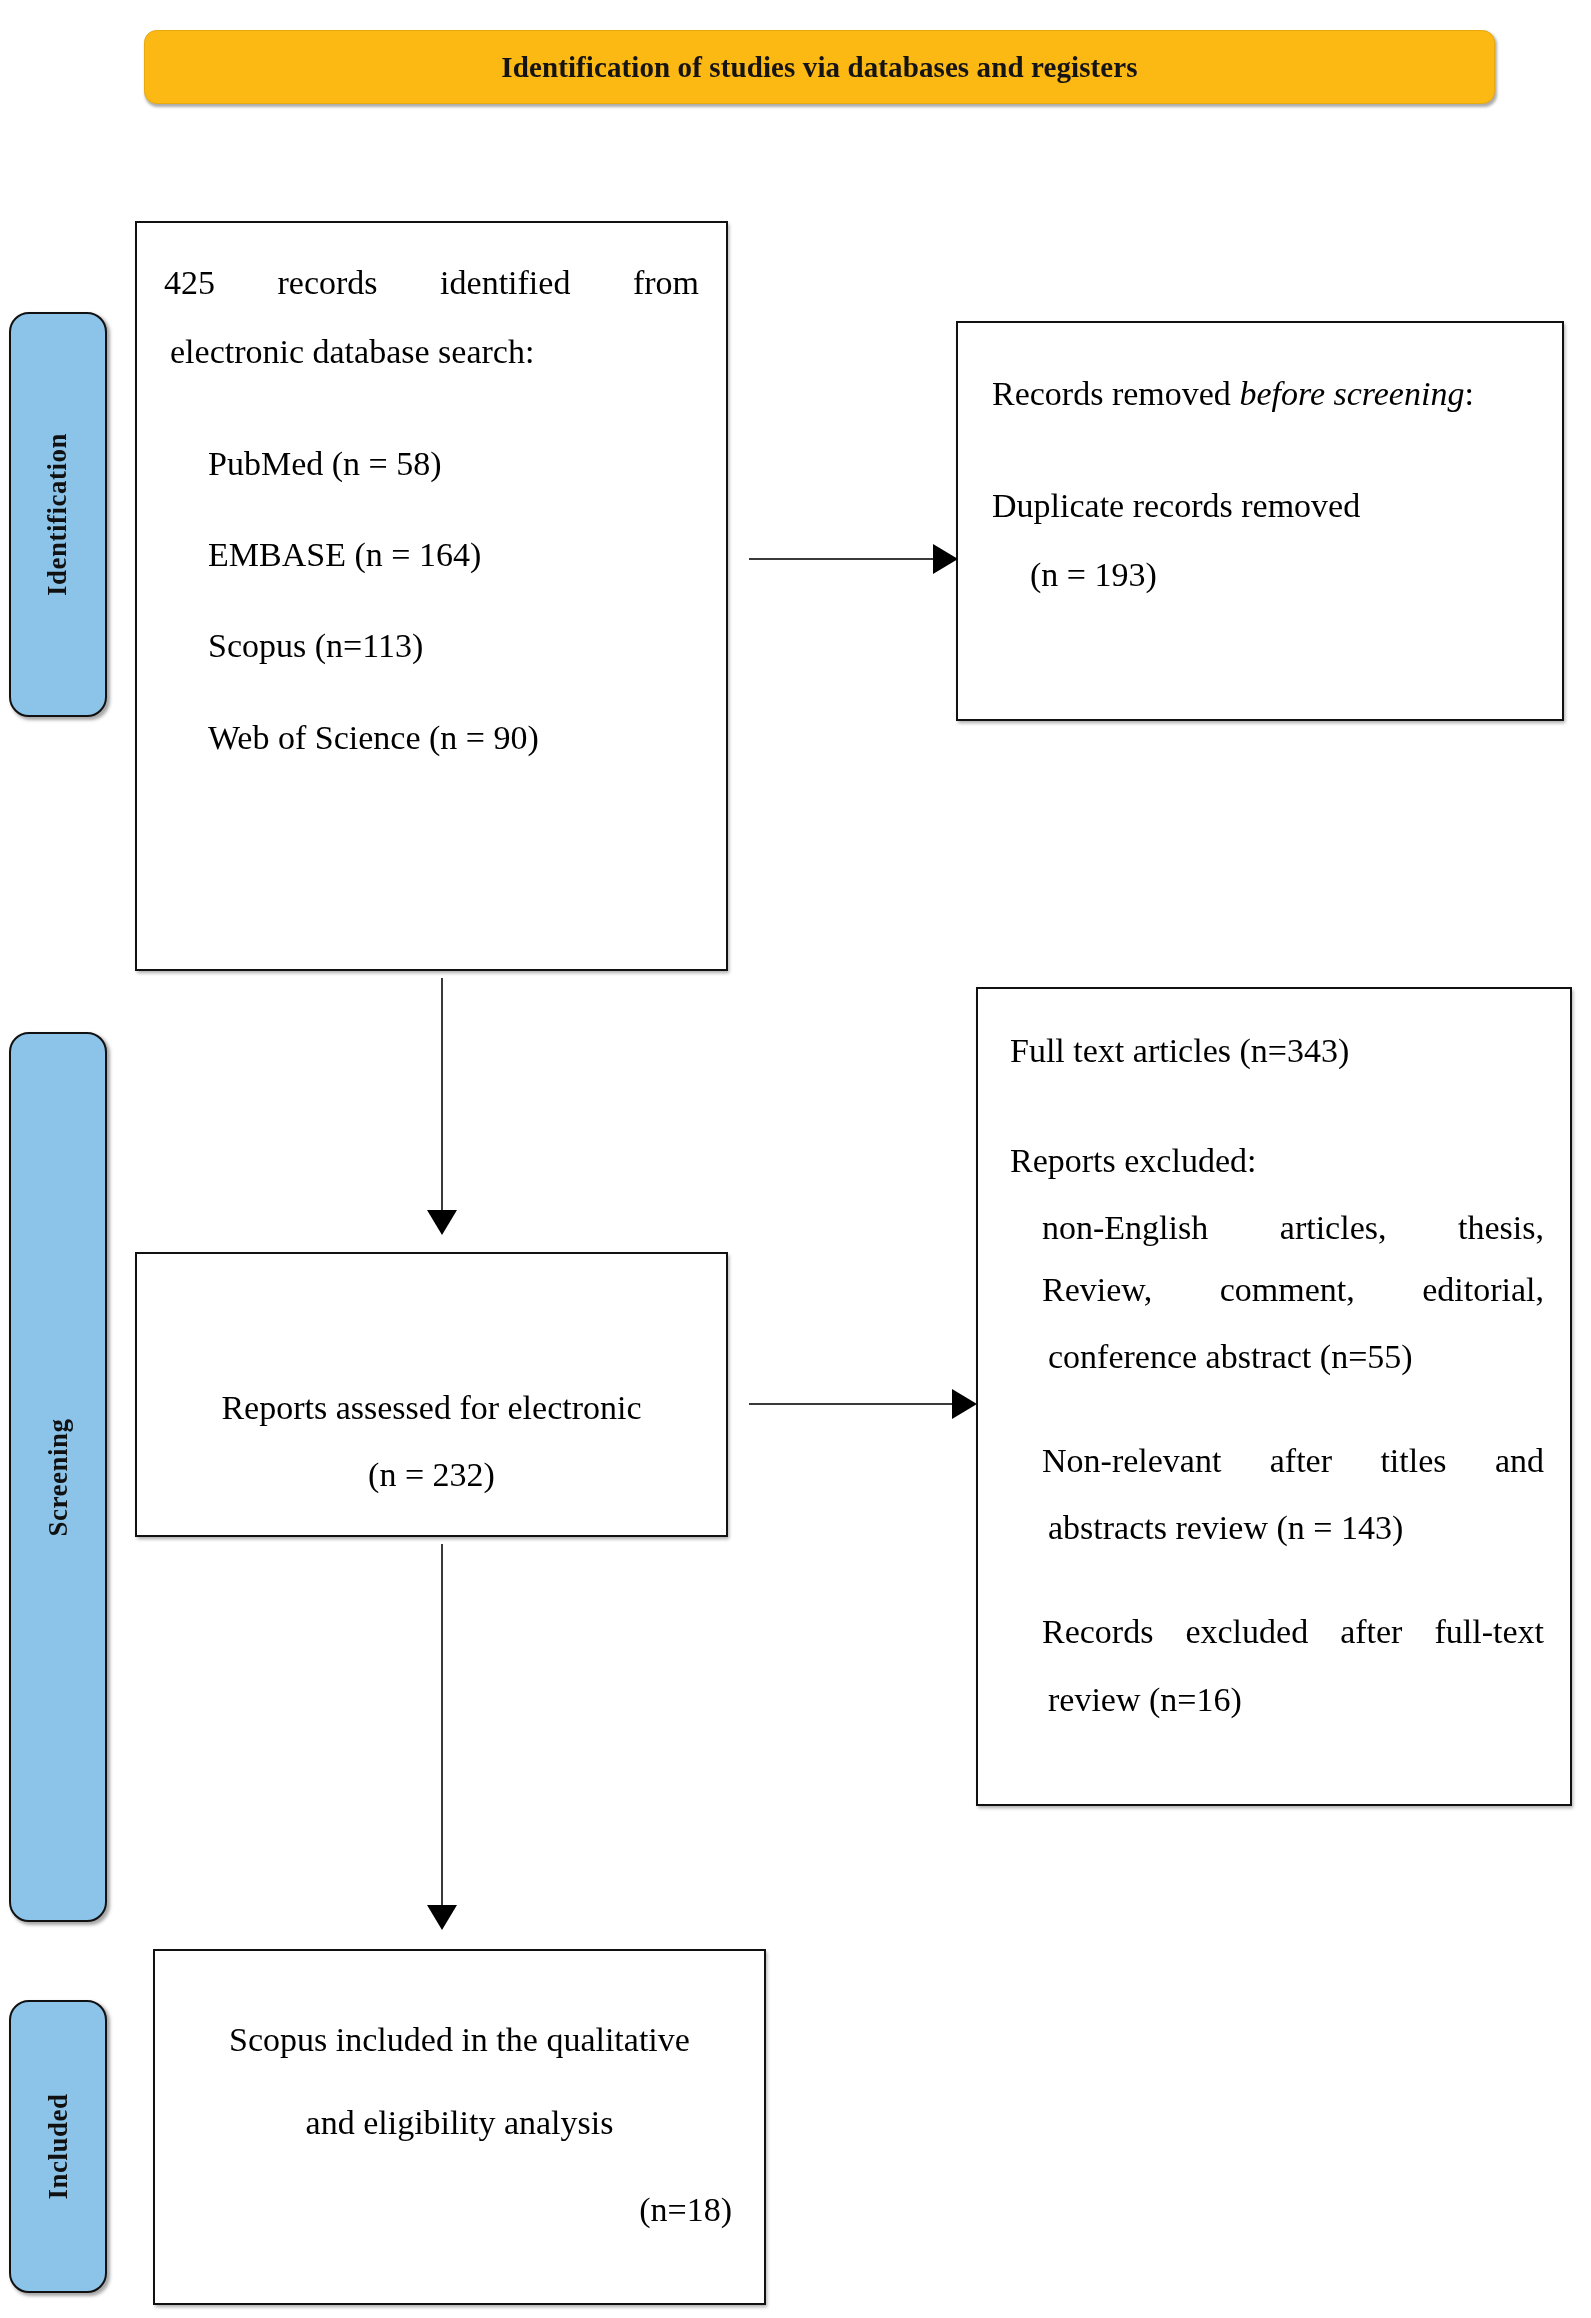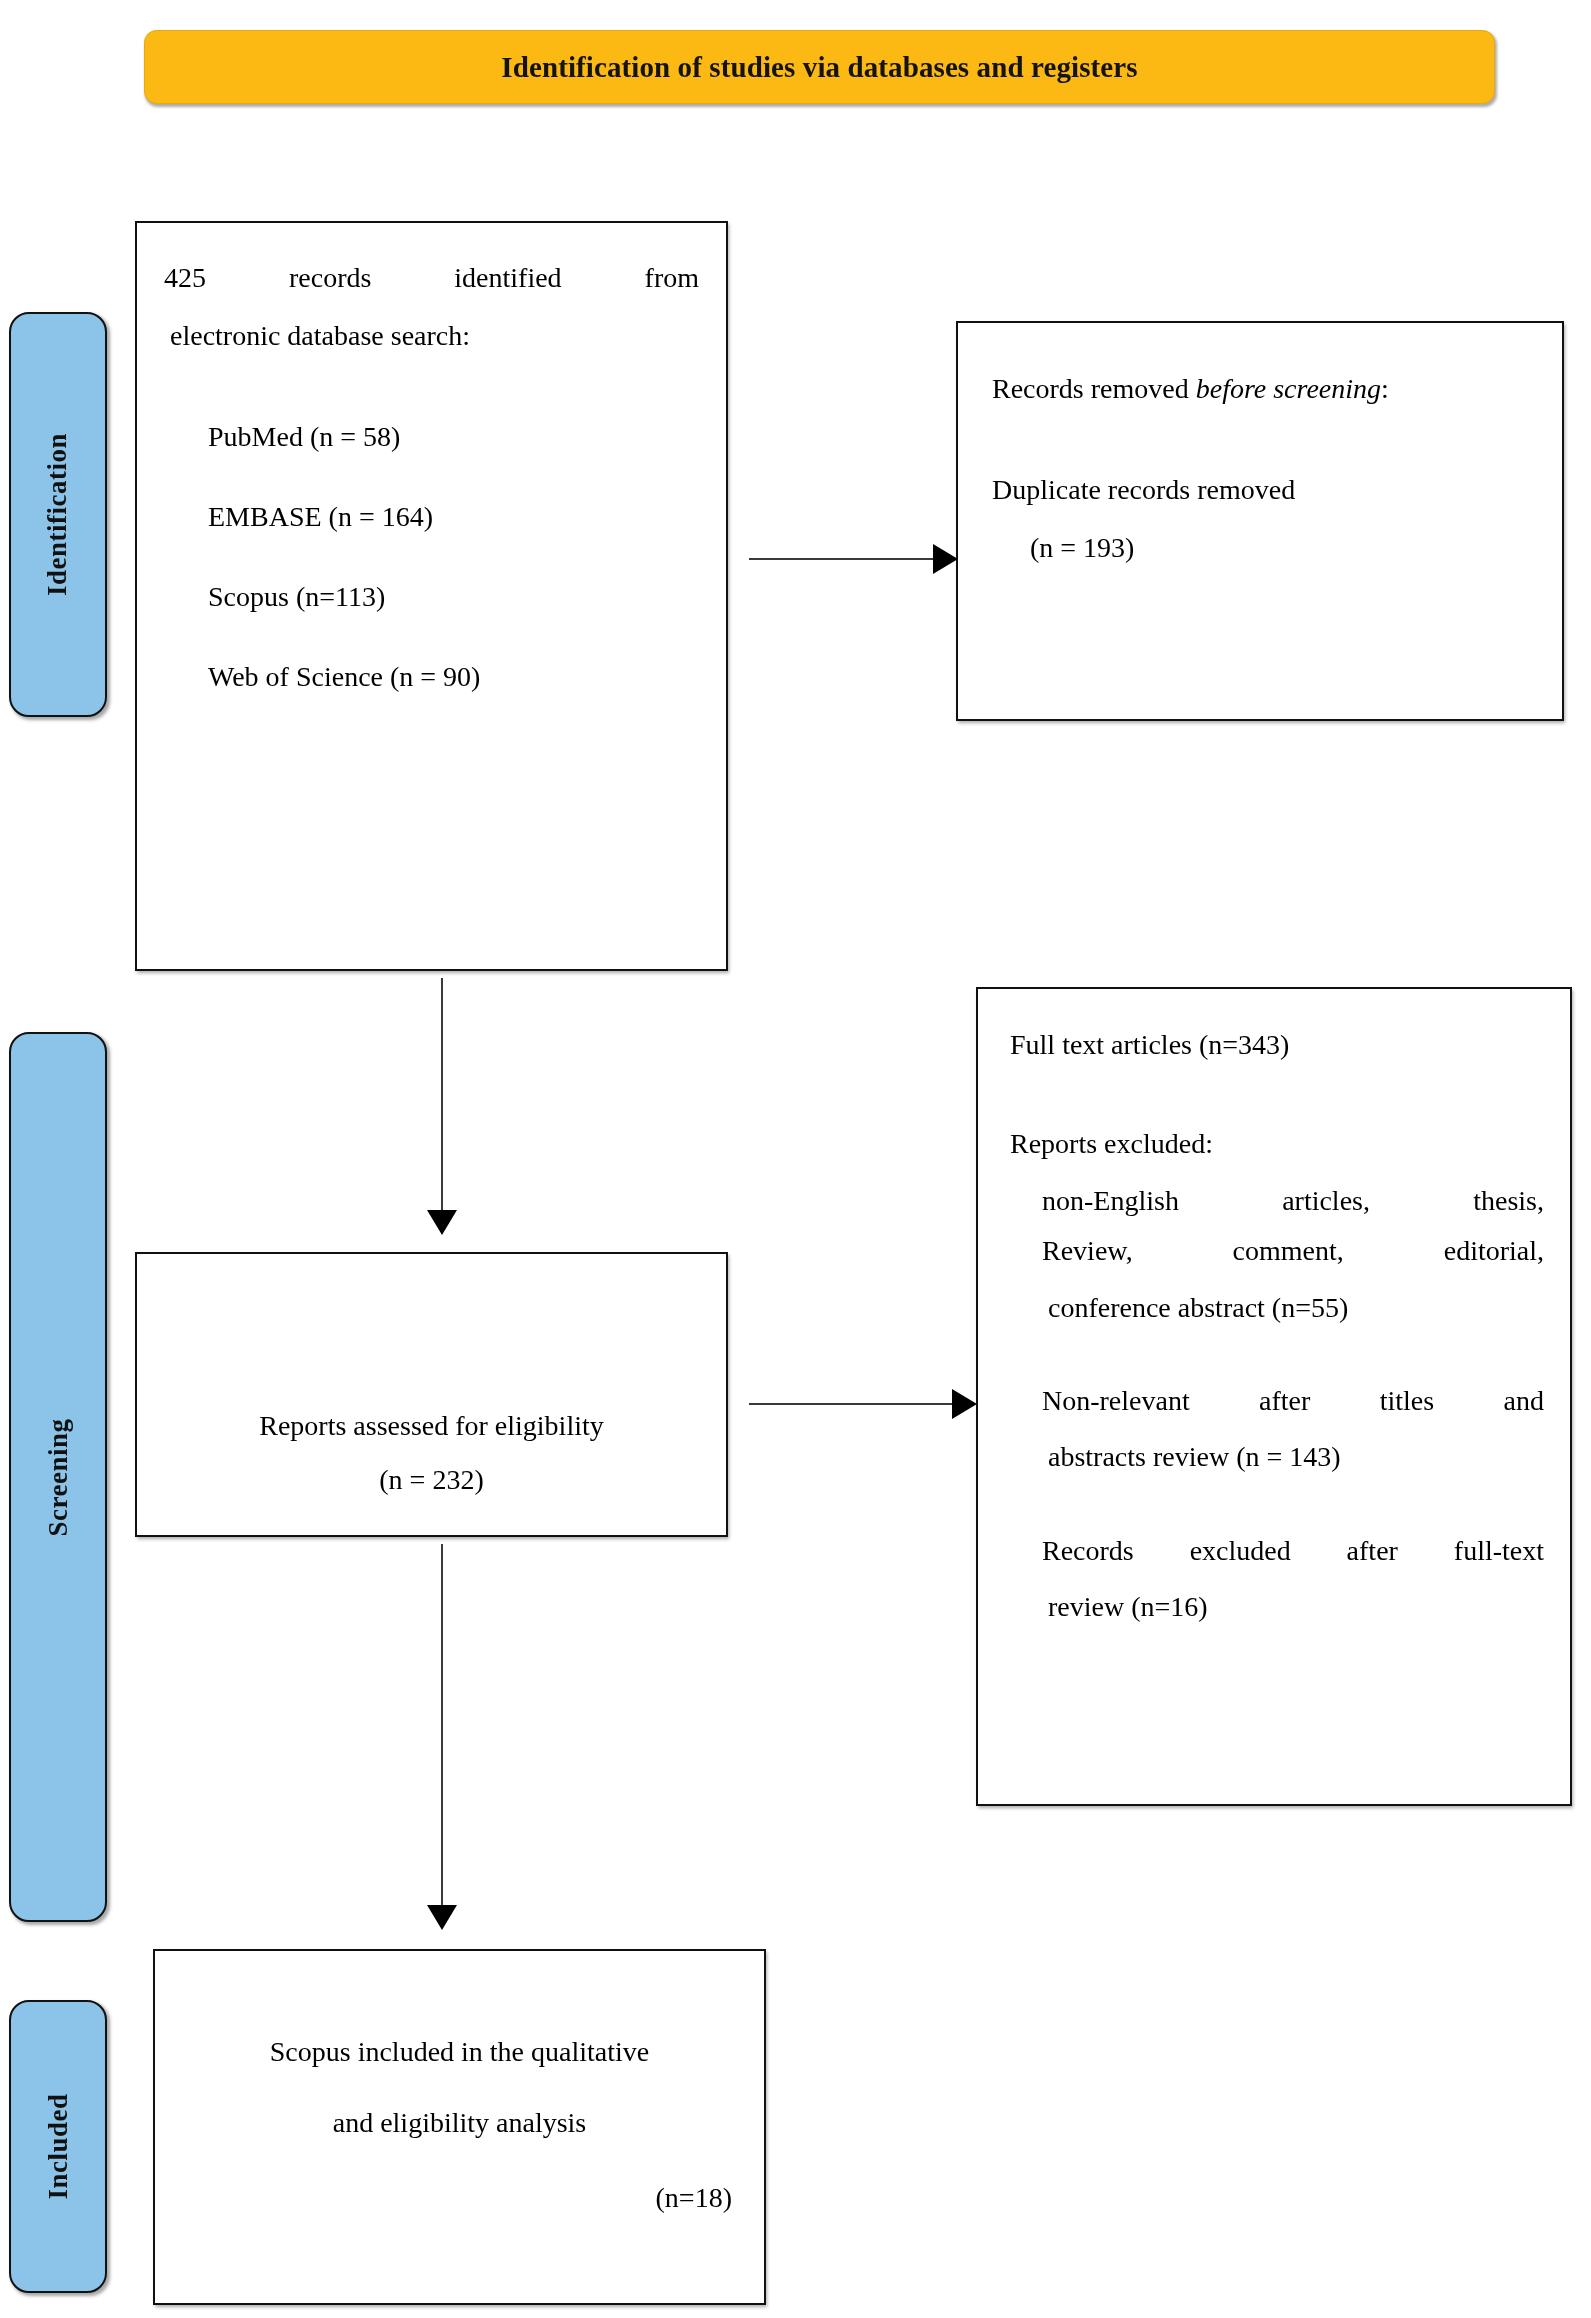--- a/index.html
+++ b/index.html
@@ -76,21 +76,21 @@
     background: #ffffff;
     border: 2.4px solid #111111;
     box-shadow: 2.4px 2.9px 3.4px rgba(0,0,0,0.33);
     box-sizing: border-box;
   }
   .box-inner {
     position: absolute;
     left: 0; top: 0; right: 0; bottom: 0;
     padding: 21px 27px;
     box-sizing: border-box;
-    font-size: 28px;
+    font-size: 34px;
     line-height: 2.05;
   }
 
   
   #box-identified     { left: 135px;  top: 221px;  width: 593px; height: 750px; }
   #box-duplicates     { left: 956px; top: 321px;  width: 608px; height: 400px; }
   #box-eligibility    { left: 135px;  top: 1252px; width: 593px; height: 285px; }
   #box-excluded       { left: 976px; top: 987px; width: 596px; height: 819px; }
   #box-included       { left: 153px;  top: 1949px; width: 613px; height: 356px; }
 
@@ -193,21 +193,21 @@
         <span>Records removed </span><span class="ital">before screening</span><span>:</span>
       </p>
       <div class="gap-md"></div>
       <p class="left">Duplicate records removed</p>
       <p class="left indent">(n = 193)</p>
     </div>
   </div>
 
   <div class="box" id="box-eligibility">
     <div class="box-inner">
-      <p class="center">Reports assessed for eligibility</p>
+      <p class="center">Reports assessed for electronic</p>
       <p class="center">(n = 232)</p>
     </div>
   </div>
 
   <div class="box" id="box-excluded">
     <div class="box-inner">
       <p class="left">Full text articles (n=343)</p>
       <div class="gap-md"></div>
       <p class="left">Reports excluded:</p>
       <p class="just indent">non-English articles, thesis,</p>

